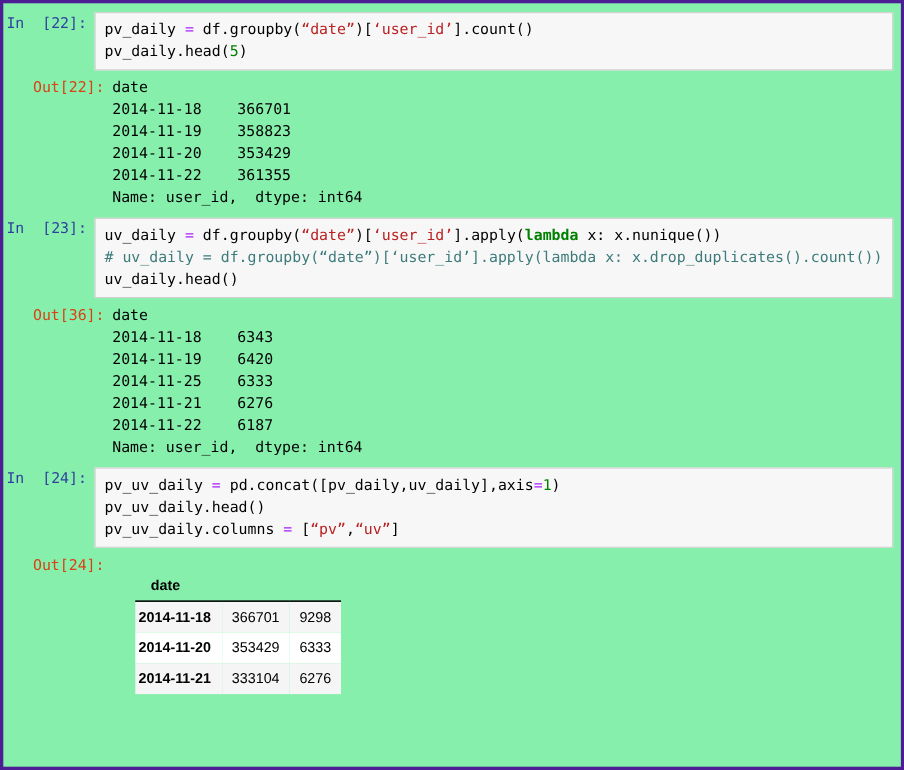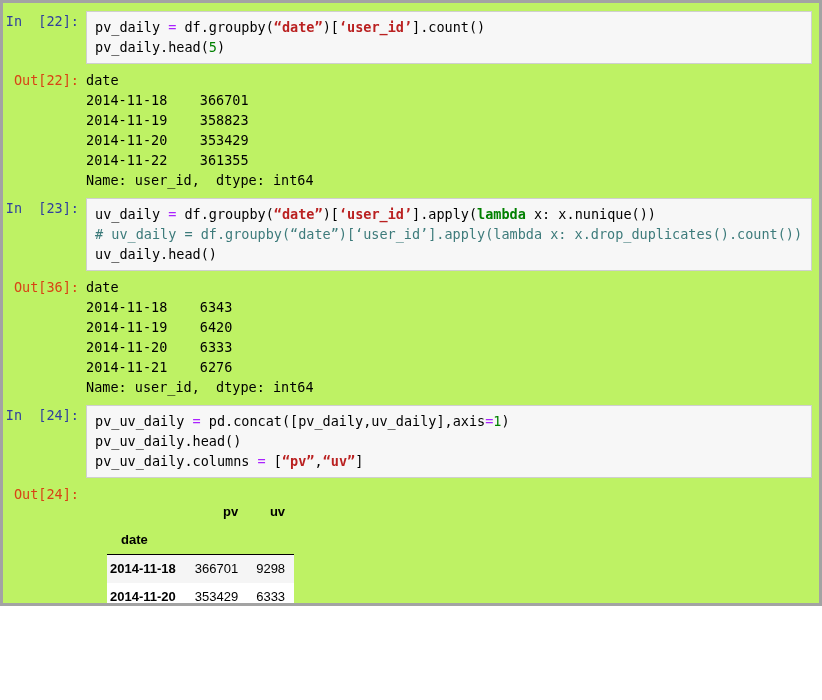--- a/index.html
+++ b/index.html
@@ -10,24 +10,24 @@
   body {
     width: 822px;
     height: 700px;
     font-family: "Liberation Serif", serif;
     overflow: hidden;
   }
 
   #page {
     position: relative;
     width: 822px;
-    height: 606px;
-    box-sizing: border-box;
-    border: 3px solid #a3a3a3;
-    background: #bef264;
+    height: 700px;
+    box-sizing: border-box;
+    border: 3px solid #4c1d95;
+    background: #86efac;
     overflow: hidden;
   }
 
   .nb {
     position: relative;
     padding: 0;
   }
 
   
   .cell {
@@ -43,21 +43,21 @@
     box-sizing: border-box;
     text-align: right;
     padding-right: 7px;
     font-family: "DejaVu Sans Mono", monospace;
     font-size: 13.5px;
     line-height: 20px;
     white-space: pre;
     letter-spacing: 0px;
   }
   .prompt-in  { color: #303f9f; }
-  .prompt-out { color: #d84315; }
+  .prompt-out { color: #d84315; margin-left: 16px; }
 
   
   .input-cell {
     margin-top: 8px;
   }
   .code-area {
     flex: 1 1 auto;
     box-sizing: border-box;
     background: #f7f7f7;
     border: 1px solid #cfcfcf;
@@ -67,21 +67,21 @@
     font-size: 13.5px;
     line-height: 20px;
     color: #000000;
   }
   .code-line {
     white-space: pre;
     min-height: 20px;
   }
 
   
-  .tok-str   { color: #ba2121; font-weight: bold; }
+  .tok-str   { color: #ba2121; }
   .tok-op    { color: #aa22ff; }
   .tok-num   { color: #008000; }
   .tok-kw    { color: #008000; font-weight: bold; }
   .tok-cmt   { color: #3d7b7b; }
 
   
   .out-cell {
     margin-top: 6px;
   }
   .out-text {
@@ -169,41 +169,36 @@
       <div class="cell input-cell">
         <div class="prompt prompt-in">In  [23]:</div>
         <div class="code-area">
           <div class="code-line"><span>uv_daily </span><span class="tok-op">=</span><span> df.groupby(</span><span class="tok-str">“date”</span><span>)[</span><span class="tok-str">‘user_id’</span><span>].apply(</span><span class="tok-kw">lambda</span><span> x: x.nunique())</span></div>
           <div class="code-line"><span class="tok-cmt"># uv_daily = df.groupby(“date”)[‘user_id’].apply(lambda x: x.drop_duplicates().count())</span></div>
           <div class="code-line"><span>uv_daily.head()</span></div>
         </div>
       </div>
       <div class="cell out-cell">
         <div class="prompt prompt-out">Out[36]:</div>
-        <div class="out-text"><div class="out-line">date</div><div class="out-line">2014-11-18    6343</div><div class="out-line">2014-11-19    6420</div><div class="out-line">2014-11-20    6333</div><div class="out-line">2014-11-21    6276</div><div class="out-line">Name: user_id,  dtype: int64</div></div>
+        <div class="out-text"><div class="out-line">date</div><div class="out-line">2014-11-18    6343</div><div class="out-line">2014-11-19    6420</div><div class="out-line">2014-11-25    6333</div><div class="out-line">2014-11-21    6276</div><div class="out-line">2014-11-22    6187</div><div class="out-line">Name: user_id,  dtype: int64</div></div>
       </div>
       <div class="cell input-cell">
         <div class="prompt prompt-in">In  [24]:</div>
         <div class="code-area">
           <div class="code-line"><span>pv_uv_daily </span><span class="tok-op">=</span><span> pd.concat([pv_daily,uv_daily],axis</span><span class="tok-op">=</span><span class="tok-num">1</span><span>)</span></div>
           <div class="code-line"><span>pv_uv_daily.head()</span></div>
           <div class="code-line"><span>pv_uv_daily.columns </span><span class="tok-op">=</span><span> [</span><span class="tok-str">“pv”</span><span>,</span><span class="tok-str">“uv”</span><span>]</span></div>
         </div>
       </div>
       <div class="cell out-df-cell">
         <div class="prompt prompt-out">Out[24]:</div>
         <div class="df-wrap">
           <table class="dataframe">
             <thead>
               <tr>
-                <th class="blank"></th>
-                <th>pv</th>
-                <th>uv</th>
-              </tr>
-              <tr>
                 <th class="idx-name">date</th>
                 <th></th>
                 <th></th>
               </tr>
             </thead>
             <tbody>
               <tr>
                 <th>2014-11-18</th>
                 <td>366701</td>
                 <td>9298</td>

